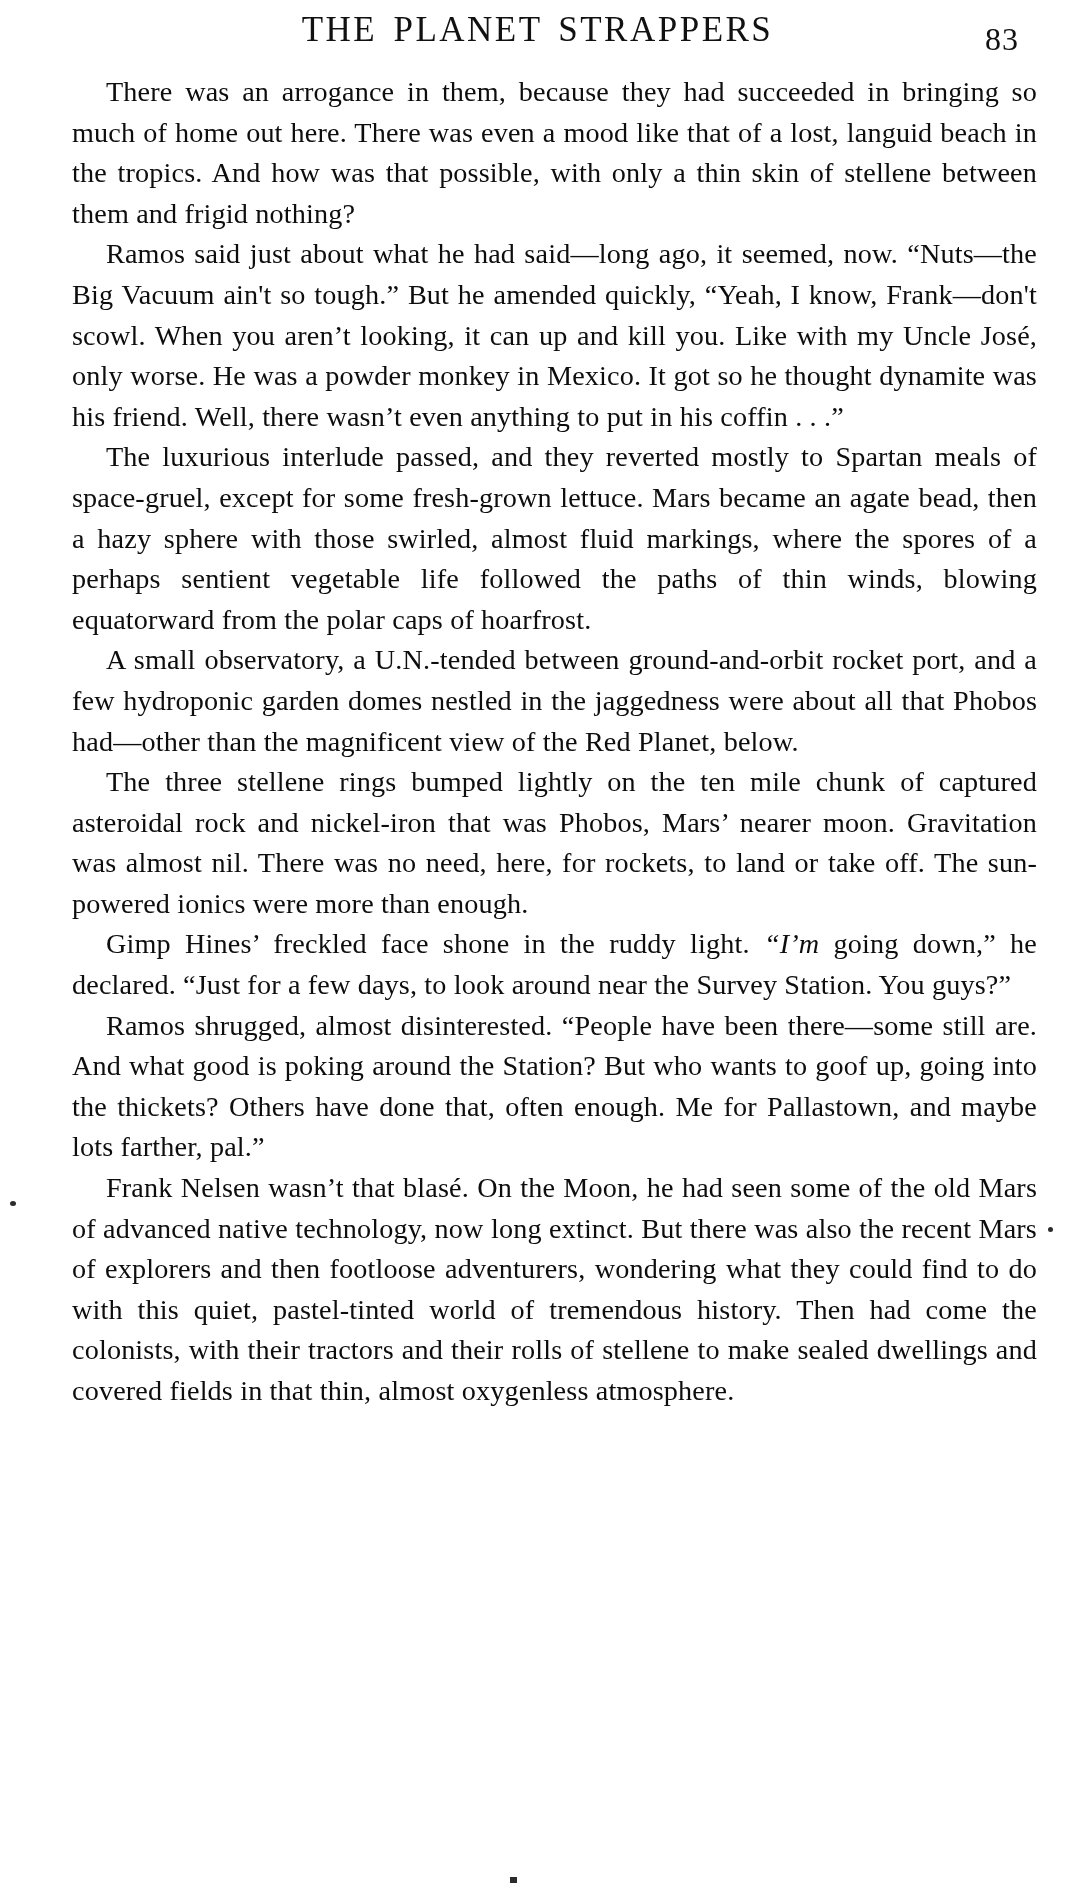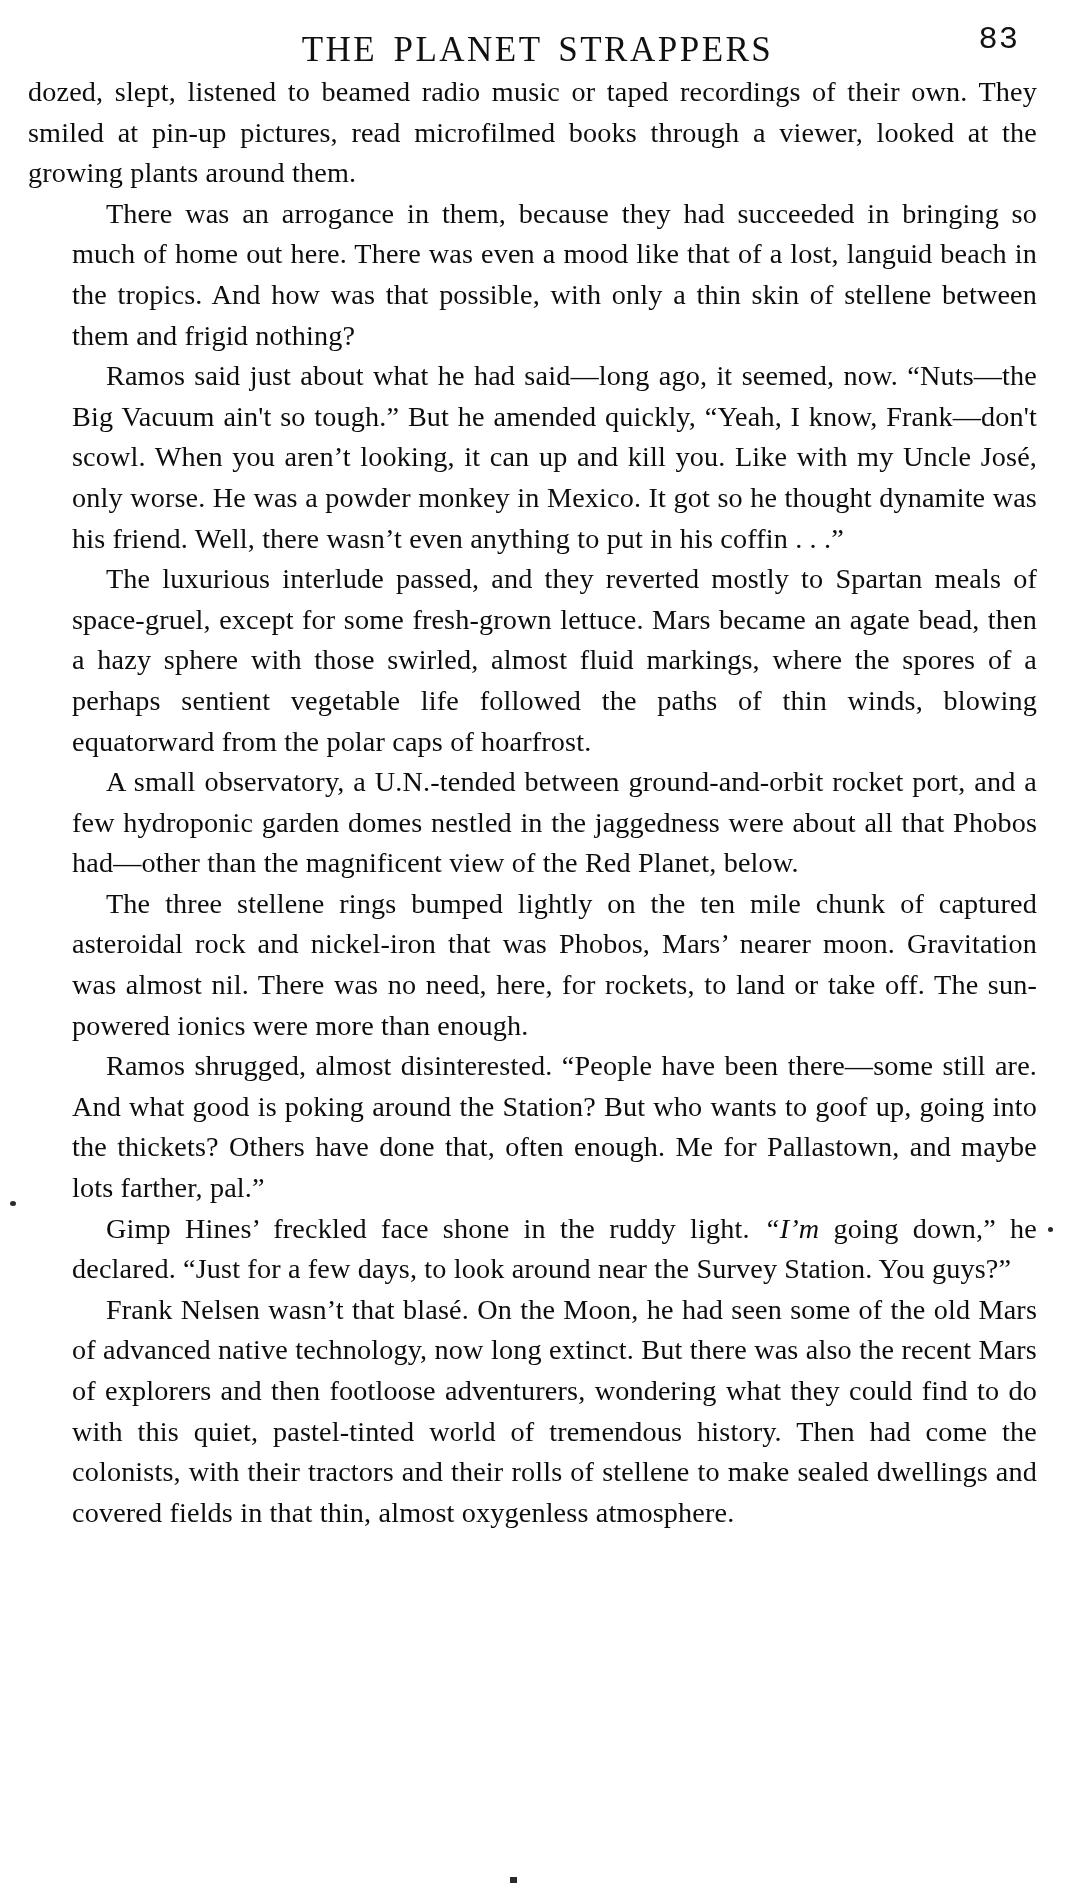--- a/index.html
+++ b/index.html
@@ -31,28 +31,27 @@
   }
   .book-title {
     font-family: "Liberation Serif", serif;
     font-size: 35px;
     letter-spacing: 2.5px;
     word-spacing: 5px;
     color: #111111;
     white-space: nowrap;
     text-align: center;
     margin-left: 10px;
-    margin-top: 20px;
   }
   .page-number {
     position: absolute;
     right: 18px;
     bottom: 8px;
     font-size: 32px;
-    font-family: Liberation Mono, monospace;
+    font-family: Liberation Serif, serif;
     color: #111111;
     letter-spacing: 1px;
   }
   .body-text {
     font-size: 28.2px;
     line-height: 40.6px;
     text-align: justify;
     text-justify: inter-word;
     color: #0d0d0d;
     letter-spacing: 0.15px;
@@ -83,27 +82,26 @@
 <body>
 
 <div class="page">
 
   <div class="running-head">
     <div class="book-title">THE PLANET STRAPPERS</div>
     <div class="page-number">83</div>
   </div>
 
   <div class="body-text">
-    <p>dozed, slept, listened to beamed radio music or taped recordings of their own. They smiled at pin-up pictures, read microfilmed books through a viewer, looked at the growing plants around them.</p>
     <p class="indent">There was an arrogance in them, because they had succeeded in bringing so much of home out here. There was even a mood like that of a lost, languid beach in the tropics. And how was that possible, with only a thin skin of stellene between them and frigid nothing?</p>
     <p class="indent">Ramos said just about what he had said—long ago, it seemed, now. “Nuts—the Big Vacuum ain't so tough.” But he amended quickly, “Yeah, I know, Frank—don't scowl. When you aren’t looking, it can up and kill you. Like with my Uncle José, only worse. He was a powder monkey in Mexico. It got so he thought dynamite was his friend. Well, there wasn’t even anything to put in his coffin . . .”</p>
     <p class="indent">The luxurious interlude passed, and they reverted mostly to Spartan meals of space-gruel, except for some fresh-grown lettuce. Mars became an agate bead, then a hazy sphere with those swirled, almost fluid markings, where the spores of a perhaps sentient vegetable life followed the paths of thin winds, blowing equatorward from the polar caps of hoarfrost.</p>
     <p class="indent">A small observatory, a U.N.-tended between ground-and-orbit rocket port, and a few hydroponic garden domes nestled in the jaggedness were about all that Phobos had—other than the magnificent view of the Red Planet, below.</p>
     <p class="indent">The three stellene rings bumped lightly on the ten mile chunk of captured asteroidal rock and nickel-iron that was Phobos, Mars’ nearer moon. Gravitation was almost nil. There was no need, here, for rockets, to land or take off. The sun-powered ionics were more than enough.</p>
+    <p class="indent"><span>Gimp Hines’ freckled face shone in the ruddy light. </span><em>“I’m</em><span> going down,” he declared. “Just for a few days, to look around near the Survey Station. You guys?”</span></p>
     <p class="indent">Ramos shrugged, almost disinterested. “People have been there—some still are. And what good is poking around the Station? But who wants to goof up, going into the thickets? Others have done that, often enough. Me for Pallastown, and maybe lots farther, pal.”</p>
-    <p class="indent"><span>Gimp Hines’ freckled face shone in the ruddy light. </span><em>“I’m</em><span> going down,” he declared. “Just for a few days, to look around near the Survey Station. You guys?”</span></p>
     <p class="indent">Frank Nelsen wasn’t that blasé. On the Moon, he had seen some of the old Mars of advanced native technology, now long extinct. But there was also the recent Mars of explorers and then footloose adventurers, wondering what they could find to do with this quiet, pastel-tinted world of tremendous history. Then had come the colonists, with their tractors and their rolls of stellene to make sealed dwellings and covered fields in that thin, almost oxygenless atmosphere.</p>
   </div>
 
   <span class="mark mark-left-1"></span>
   <span class="mark mark-right-1"></span>
   <span class="mark mark-bottom"></span>
 </div>
 
 </body></html>

